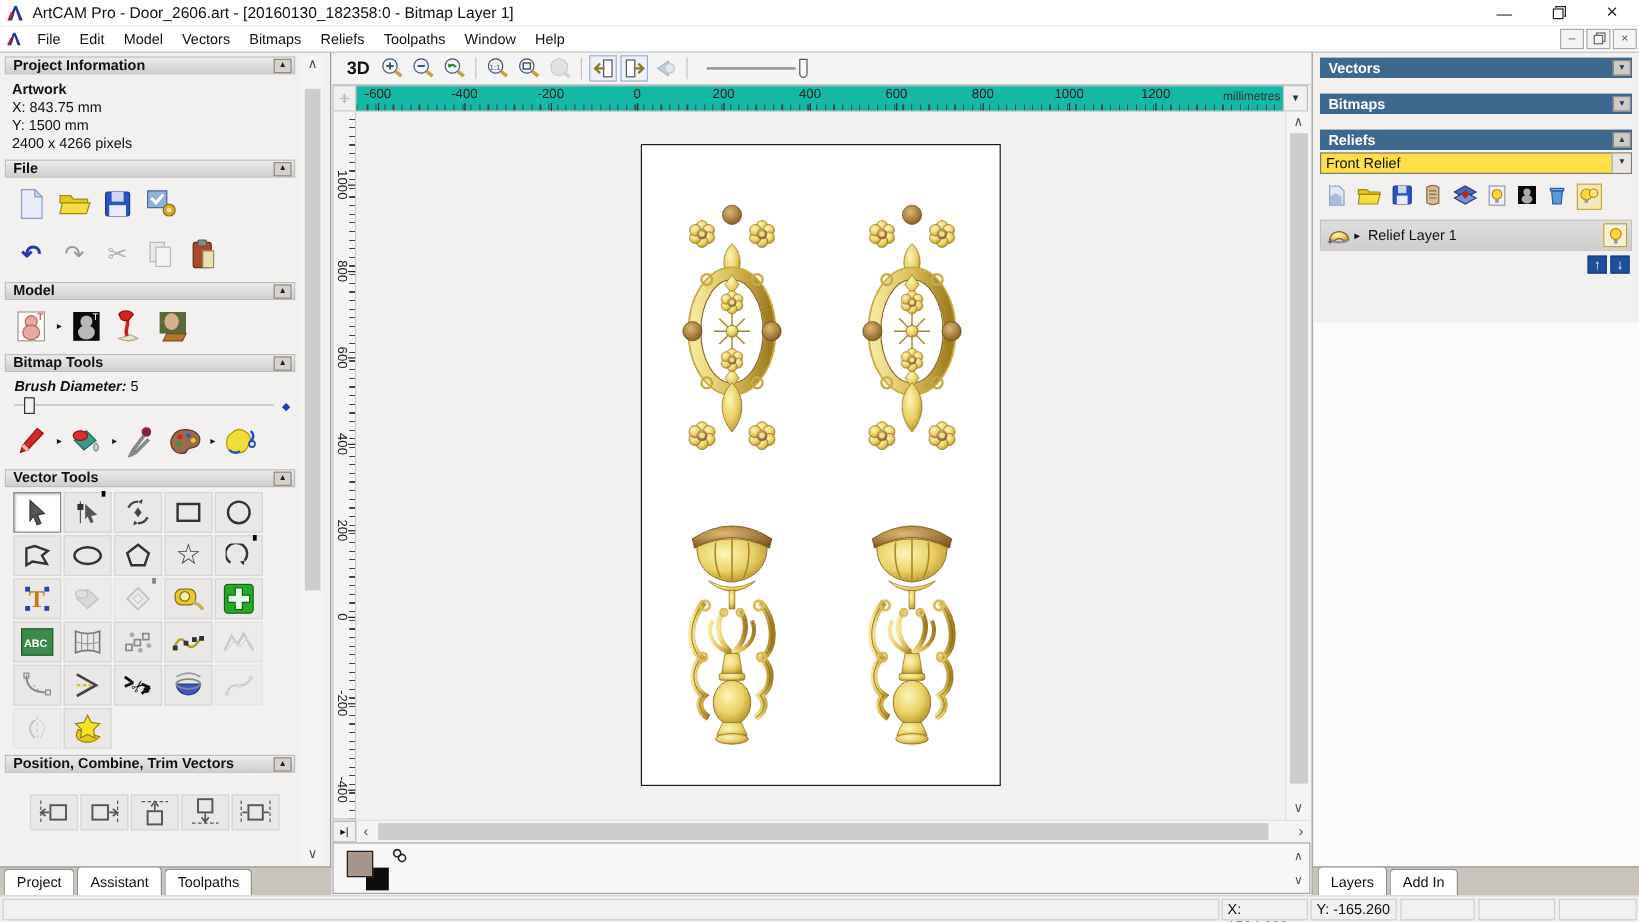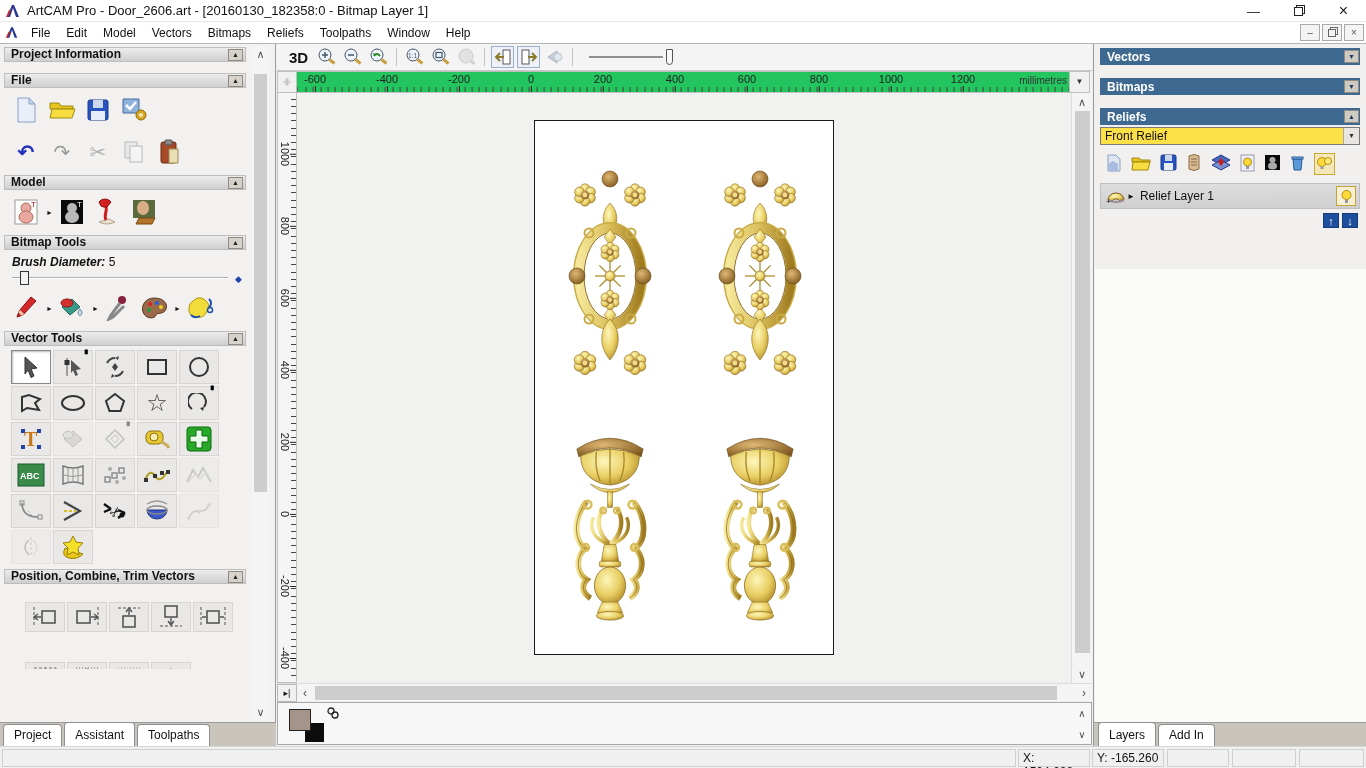--- a/index.html
+++ b/index.html
@@ -62,21 +62,21 @@
   .tb3d { font-weight:bold; font-size:15px; padding:0 4px; }
   .tbtn { width:23px; height:22px; display:flex; align-items:center; justify-content:center; }
   .tbtn.boxed { border:1px solid #98b0cc; background:#eef2f8; }
   .tsep { width:1px; height:18px; background:#c4c4c4; margin:0 3px; }
   .zslider { position:relative; width:84px; height:18px; margin-left:10px; }
   .zslider .ztrack { position:absolute; left:0; right:10px; top:8px; height:2px; background:#909090; }
   .zslider .zknob { position:absolute; right:0; top:1px; width:7px; height:16px; border:1px solid #555; border-radius:0 0 4px 4px; background:#f8f8f8; }
 
   .rulerrow { height:22px; display:flex; background:#f0f0f0; }
   .rcorner { width:20px; height:22px; border:1px solid #c0c0c0; display:flex; align-items:center; justify-content:center; }
-  .hruler { position:relative; width:773px; height:22px; border:1px solid #c0c0c0; border-left:none; background:#22c55e; overflow:hidden; }
+  .hruler { position:relative; width:773px; height:22px; border:1px solid #c0c0c0; border-left:none; background:#14b8a6; overflow:hidden; }
   .hruler .ticksh { position:absolute; left:0; right:0; bottom:0; height:5px;
      background:repeating-linear-gradient(90deg, transparent 0px, transparent 6.2px, #444 6.2px, #444 7.2px); background-position:2.6px 0; }
   .hlab { position:absolute; top:1px; transform:translateX(-50%); font-size:11px; color:#222; }
   .hlab::after { content:""; position:absolute; left:50%; top:13px; width:1px; height:8px; background:#222; }
   .units { position:absolute; right:2px; top:3px; font-size:10px; color:#333; }
   .udrop { width:20px; height:22px; border:1px solid #c0c0c0; border-left:none; background:#f0f0f0; text-align:center; font-size:8px; line-height:20px; color:#333; }
 
   .cbody { display:flex; height:590px; }
   .vruler { position:relative; width:20px; background:#f5f5f5; border:1px solid #c0c0c0; border-top:none; overflow:hidden; }
   .vruler .ticksv { position:absolute; top:0; bottom:0; right:0; width:5px;
@@ -258,20 +258,26 @@
   </div>
 
   <div class="leftpanel">
     <div class="lp-scroll">
 
       <div class="sec-hdr">
         <b>Project Information</b>
         <span class="rollup">▲</span>
       </div>
       <div class="pi-grid">
+        <div class="pi-col">
+          <div class="hd">Artwork</div>
+          <div>X: 843.75 mm</div>
+          <div>Y: 1500 mm</div>
+          <div>2400 x 4266 pixels</div>
+        </div>
       </div>
 
       <div class="sec-hdr">
         <b>File</b>
         <span class="rollup">▲</span>
       </div>
       <div class="icnrow">
         <span class="icn">
             <svg width="22" height="26" viewBox="0 0 22 26">
               <path d="M3,1 h11 l6,6 v18 h-17 Z" fill="#e9eef8" stroke="#8aa0c8"></path>

